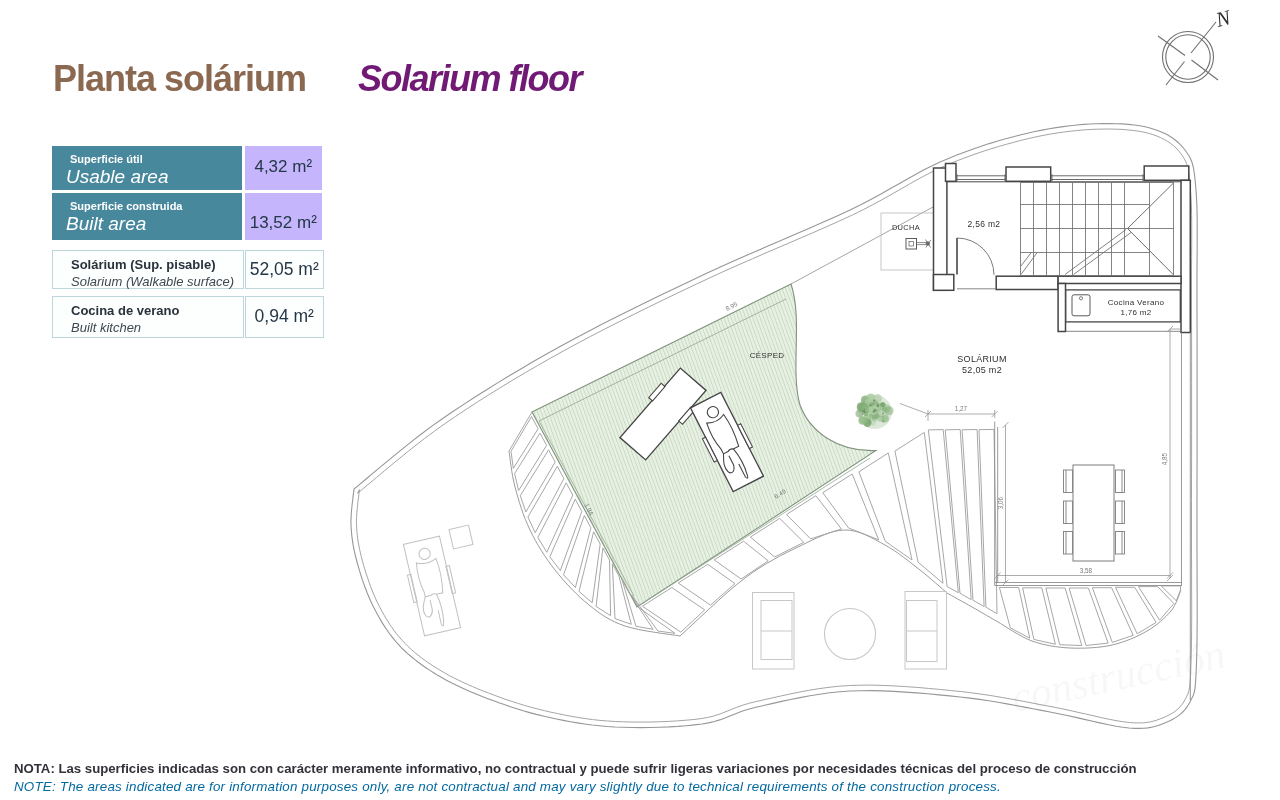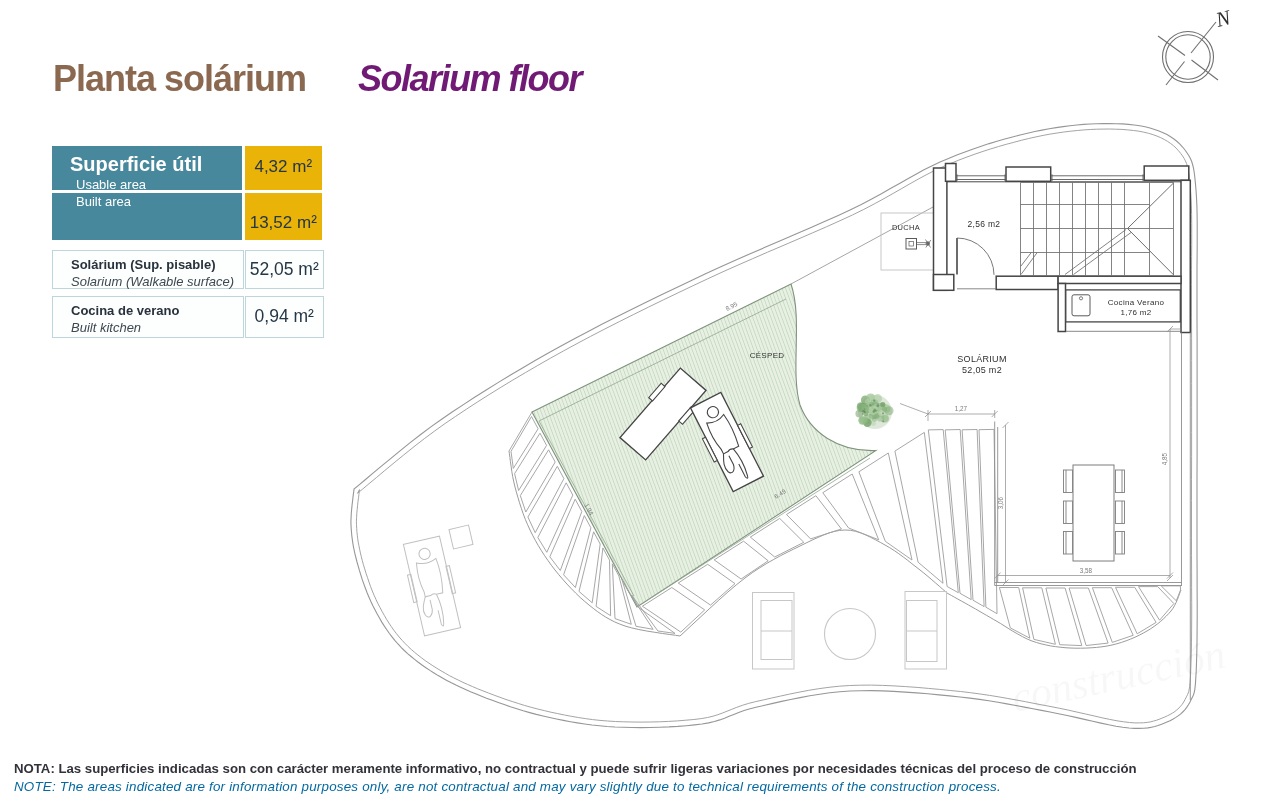--- a/index.html
+++ b/index.html
@@ -4,24 +4,24 @@
 html,body{margin:0;padding:0;background:#fff;width:1280px;height:800px;overflow:hidden;}
 body{font-family:"Liberation Sans", sans-serif;position:relative;}
 .abs{position:absolute;}
 .lbl{fill:#2f2f2f;font-family:"Liberation Sans", sans-serif;letter-spacing:0.3px;}
 .dim{fill:#7b7b7b;font-size:6.3px;font-family:"Liberation Sans", sans-serif;}
 #title-es{left:53px;top:58px;font-size:36px;font-weight:bold;color:#8a6950;letter-spacing:-1px;}
 #title-en{left:358px;top:58px;font-size:36px;font-weight:bold;font-style:italic;color:#701a75;letter-spacing:-1.5px;}
 .trow{position:absolute;left:52px;width:189.5px;color:#fff;}
 .teal{background:#48889c;}
 .tval{position:absolute;left:244.5px;width:77.5px;text-align:center;color:#253746;}
-.lightblue{background:#eab308;}
+.lightblue{background:#c4b5fd;}
 .wbox{background:#fdfefe;border:1.2px solid #bcd6dc;margin-top:8px;}
-.l1{font-weight:bold;font-size:20px;padding:7px 0 0 18px;}
-.l2{font-size:13px;padding:1px 0 0 24px;}
+.l1{font-weight:bold;font-size:11px;padding:7px 0 0 18px;}
+.l2{font-style:italic;font-size:19px;padding:1px 0 0 14px;}
 .s1{font-weight:bold;font-size:13px;padding:6px 0 0 18px;color:#28323c;}
 .s2{font-style:italic;font-size:13px;padding:2px 0 0 18px;color:#3e4850;}
 #nota{left:14px;top:761px;font-size:13.2px;font-weight:bold;color:#32323a;}
 #note{left:14px;top:779px;font-size:13.4px;font-style:italic;color:#0369a1;letter-spacing:0.2px;}
 </style></head>
 <body>
 
 <div id="title-es" class="abs">Planta solárium</div>
 
 <div id="title-en" class="abs">Solarium floor</div>
@@ -29,20 +29,21 @@
 <div class="trow teal" style="top:146px;height:44px;">
   <div class="l1">Superficie útil</div>
     <div class="l2">Usable area</div>
 </div>
 
 <div class="tval lightblue" style="top:146px;height:44px;">
     <div style="margin-top:11px;font-size:17px;">4,32 m²</div>
   </div>
 
 <div class="trow teal" style="top:193px;height:46.5px;">
+  <div class="l1">Superficie construida</div>
     <div class="l2">Built area</div>
 </div>
 
 <div class="tval lightblue" style="top:193px;height:46.5px;">
     <div style="margin-top:20px;font-size:17px;">13,52 m²</div>
   </div>
 
 <div class="trow wbox" style="top:242px;height:37px;">
   <div class="s1">Solárium (Sup. pisable)</div>
     <div class="s2">Solarium (Walkable surface)</div>

